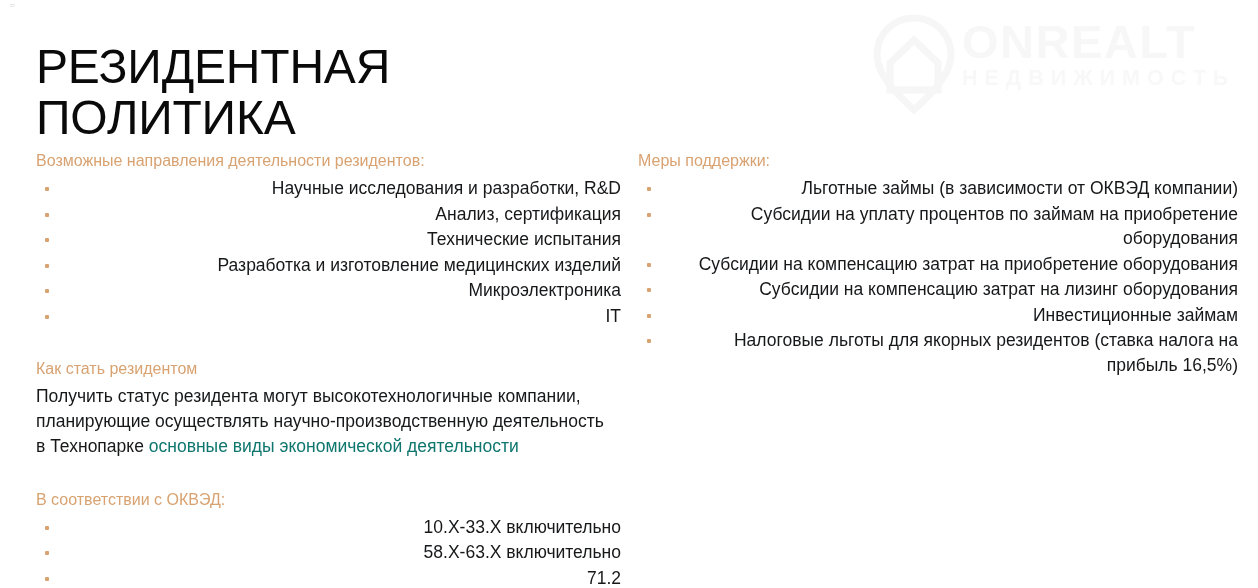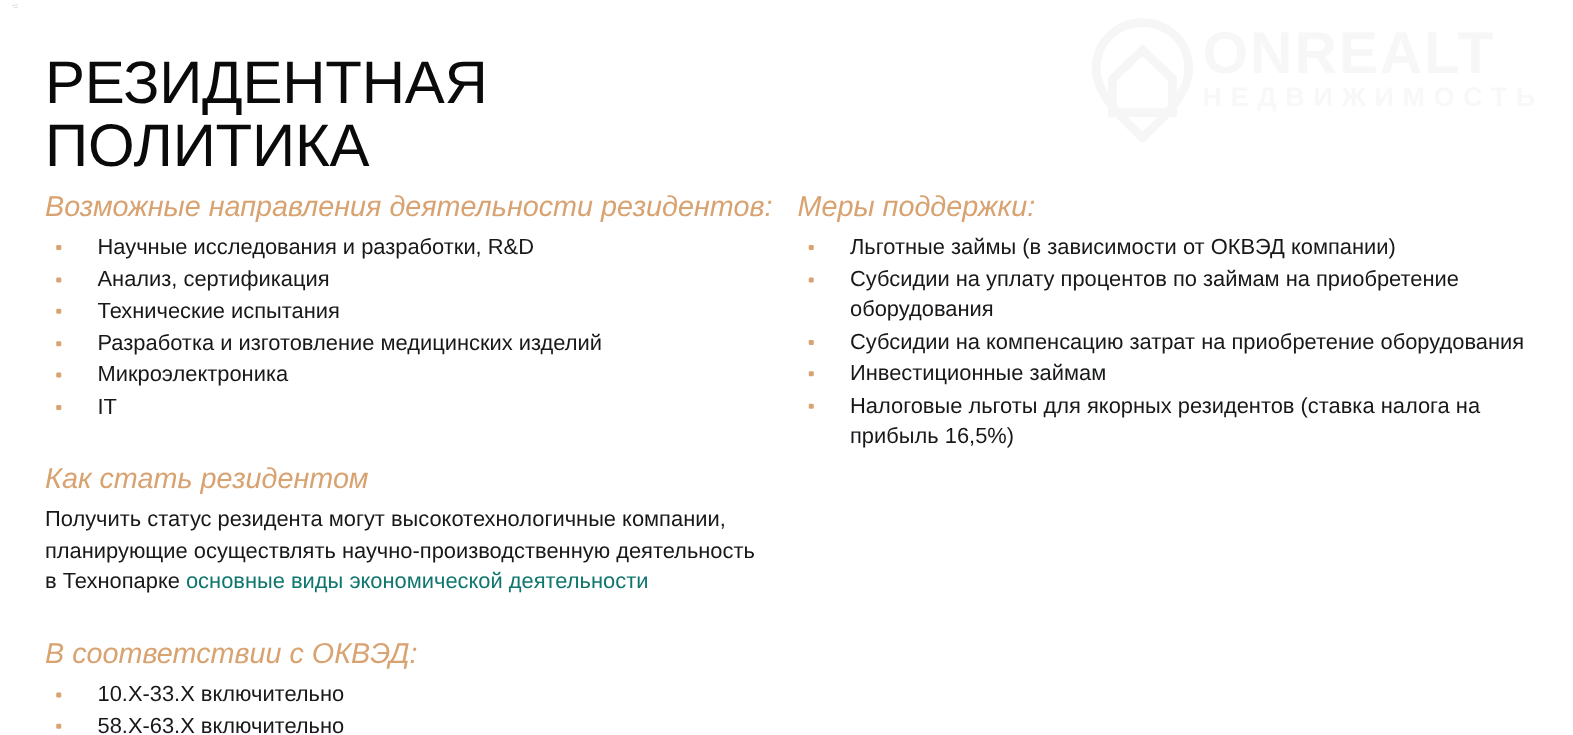--- a/index.html
+++ b/index.html
@@ -101,31 +101,31 @@
     left: 638px;
     top: 150px;
     width: 600px;
   }
 
   .section { margin-bottom: 0; }
   .section + .section { margin-top: 24px; }
 
   .sec-heading {
     color: #d8a271;
-    font-size: 23px;
+    font-size: 16px;
     line-height: 1.32;
     margin-bottom: 5px;
     font-weight: 400;
-    font-style: italic;
   }
 
   ul.bullets {
     list-style: none;
     margin: 0;
     padding: 0;
+    text-align: right;
   }
   ul.bullets li {
     position: relative;
     padding-left: 42px;
     font-size: 17.5px;
     line-height: 1.40;
     color: #17181a;
     margin-bottom: 1px;
   }
   ul.bullets li::before {
@@ -202,19 +202,20 @@
 
   </div>
 
   <div class="col-right">
     <div class="section">
       <div class="sec-heading">Меры поддержки:</div>
       <ul class="bullets">
         <li>Льготные займы (в зависимости от ОКВЭД компании)</li>
         <li>Субсидии на уплату процентов по займам на приобретение оборудования</li>
         <li>Субсидии на компенсацию затрат на приобретение оборудования</li>
+        <li>Субсидии на компенсацию затрат на лизинг оборудования</li>
         <li>Инвестиционные займам</li>
         <li>Налоговые льготы для якорных резидентов (ставка налога на прибыль 16,5%)</li>
       </ul>
     </div>
   </div>
 
 </div>
 
 </body></html>

